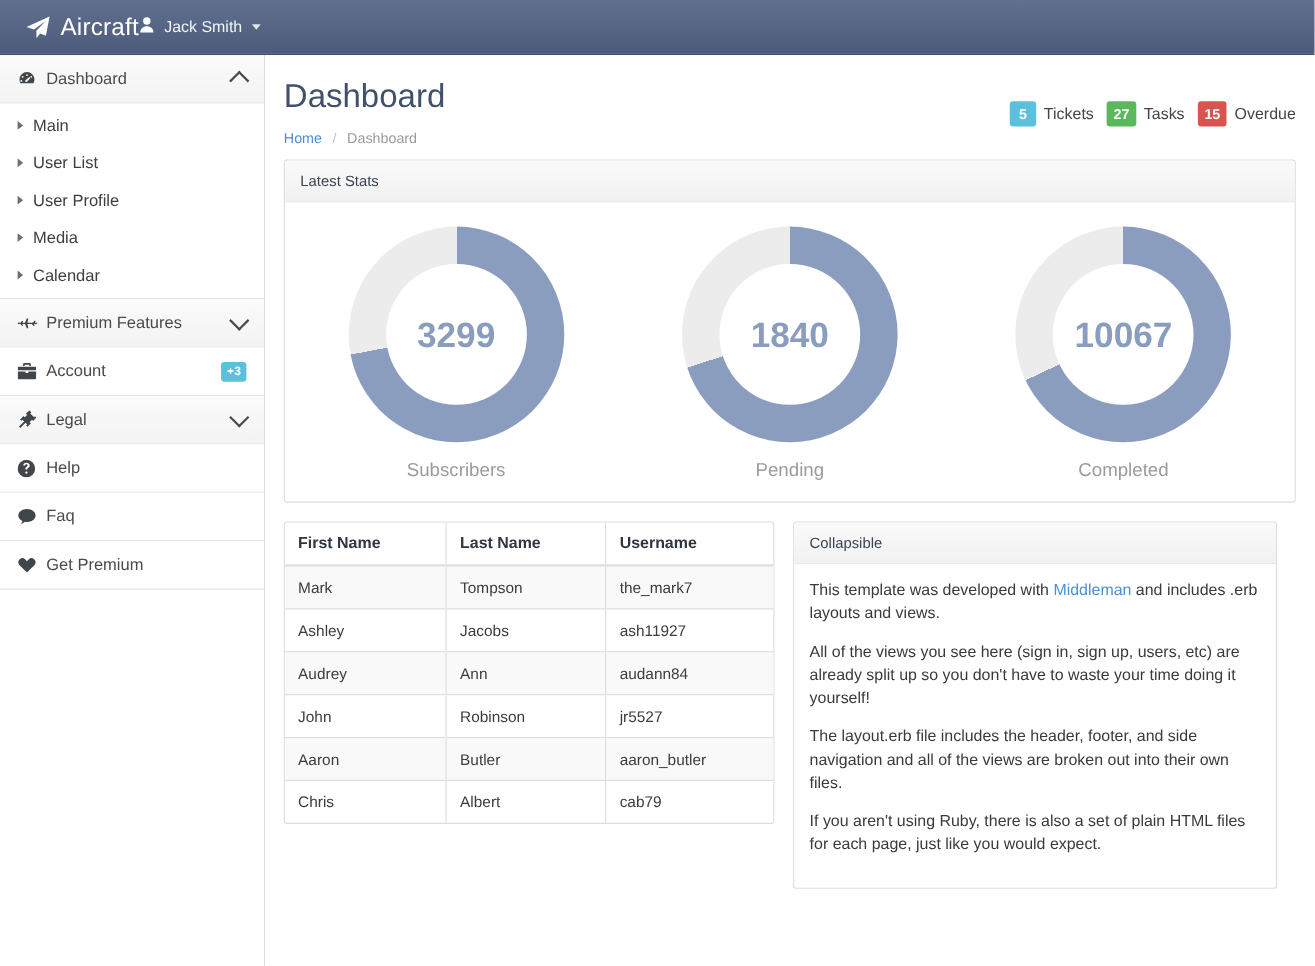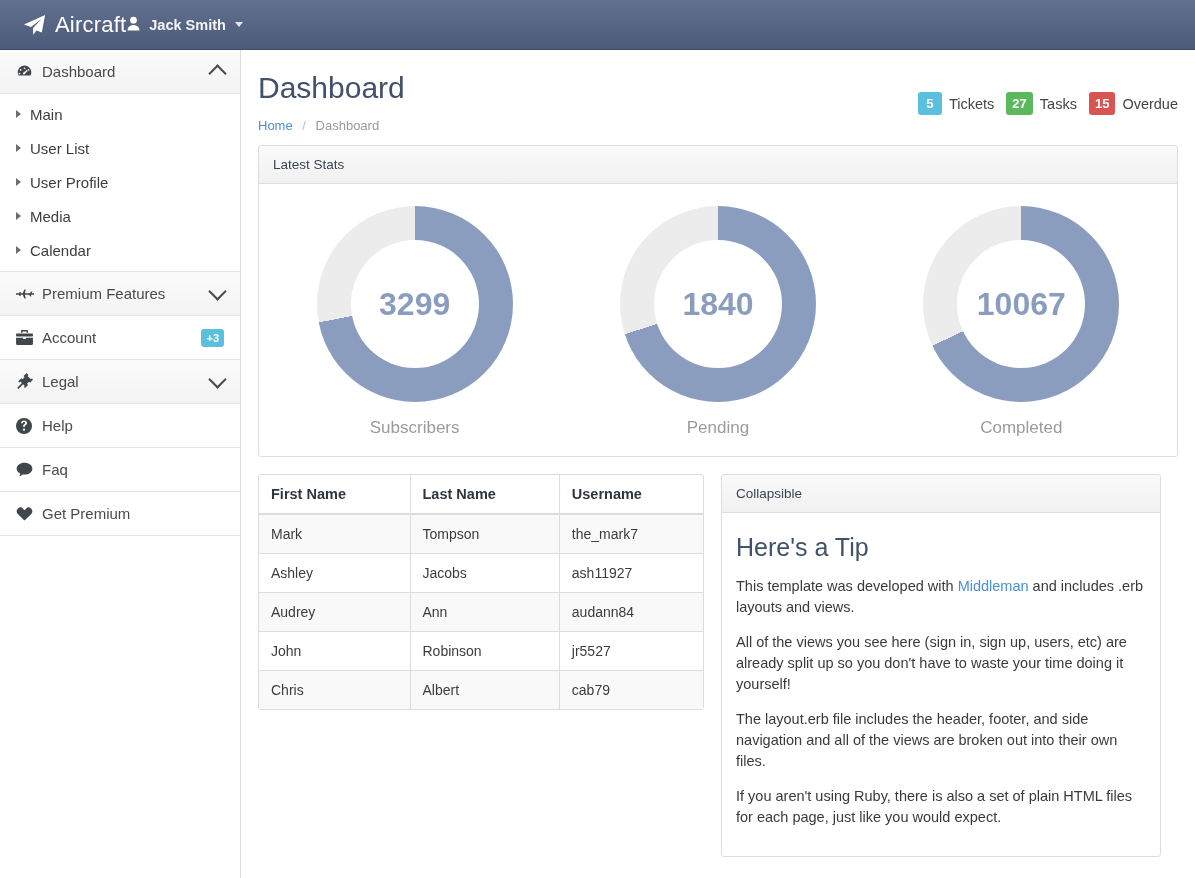--- a/index.html
+++ b/index.html
@@ -31,21 +31,20 @@
     letter-spacing: .2px;
     text-decoration: none;
   }
   .brand-icon { display: inline-flex; align-items: center; }
   .user-menu {
     display: flex; align-items: center; gap: 8px;
     margin-right: 22px;
     color: #f2f4f7;
     font-size: 14.5px;
     cursor: pointer;
-    font-weight: bold;
   }
   .caret-down-small {
     width: 0; height: 0;
     border-left: 4px solid transparent;
     border-right: 4px solid transparent;
     border-top: 5px solid #e3e7ee;
     margin-left: 1px;
   }
 
   
@@ -438,36 +437,40 @@
               <td>Audrey</td>
               <td>Ann</td>
               <td>audann84</td>
             </tr>
             <tr>
               <td>John</td>
               <td>Robinson</td>
               <td>jr5527</td>
             </tr>
             <tr>
+              <td>Aaron</td>
+              <td>Butler</td>
+              <td>aaron_butler</td>
+            </tr>
+            <tr>
               <td>Chris</td>
               <td>Albert</td>
               <td>cab79</td>
             </tr>
           </tbody>
         </table>
       </div>
     </div>
 
     <div class="col-right">
       <div class="panel">
         <div class="panel-head">
           <span>Collapsible</span>
         </div>
         <div class="panel-body">
-          <h2 class="tip-title">Here's a Tip</h2>
           <p class="tip-p"><span>This template was developed with </span><a href="#">Middleman</a><span> and includes .erb layouts and views.</span></p>
           <p class="tip-p">All of the views you see here (sign in, sign up, users, etc) are already split up so you don't have to waste your time doing it yourself!</p>
           <p class="tip-p">The layout.erb file includes the header, footer, and side navigation and all of the views are broken out into their own files.</p>
           <p class="tip-p">If you aren't using Ruby, there is also a set of plain HTML files for each page, just like you would expect.</p>
         </div>
       </div>
     </div>
 
   </div>
 </div>

